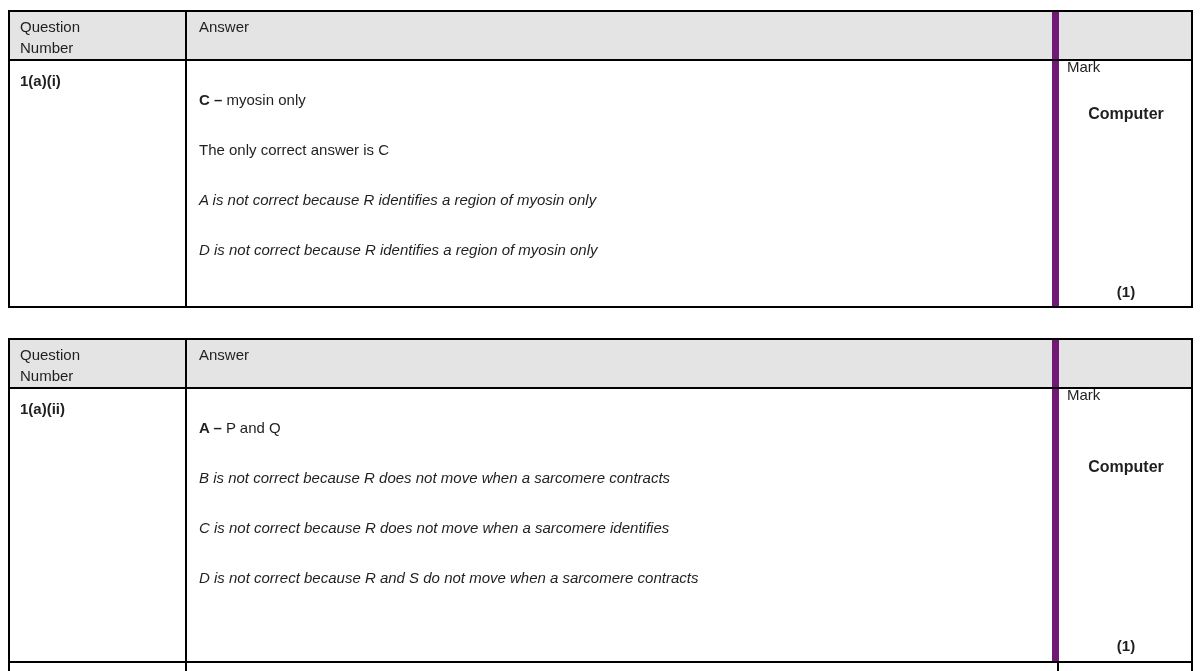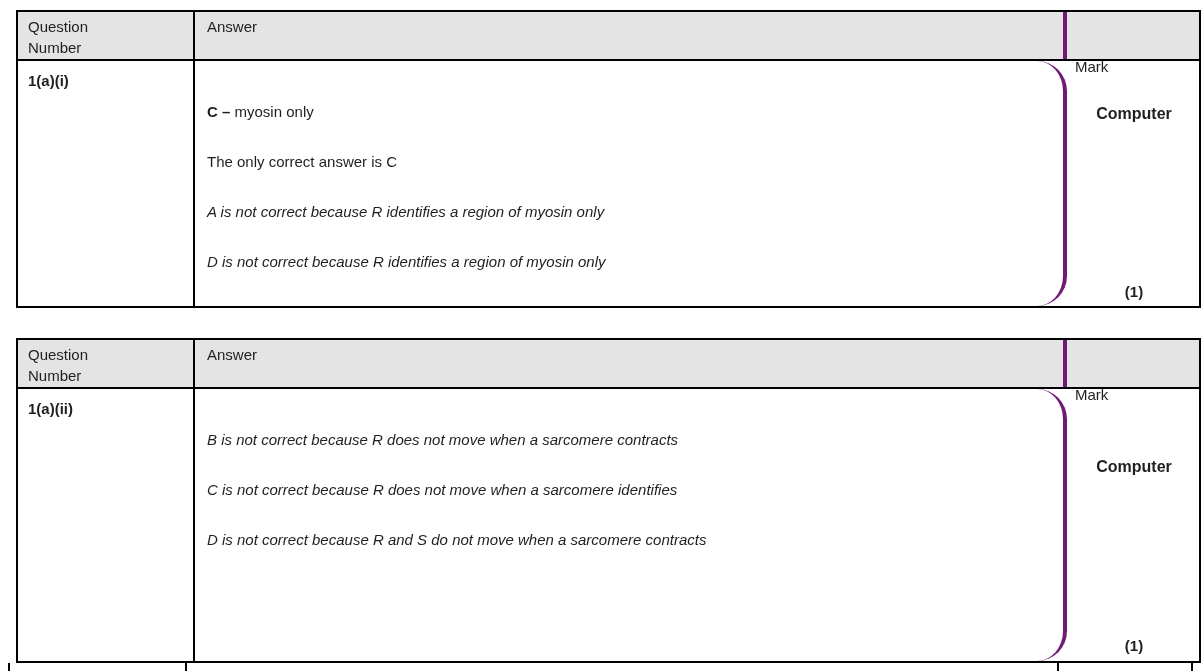--- a/index.html
+++ b/index.html
@@ -8,21 +8,21 @@
     width: 1202px;
     height: 671px;
     background: #ffffff;
     overflow: hidden;
     font-family: "Liberation Sans", sans-serif;
     color: #1f1f1f;
     font-size: 15px;
   }
   .mtable {
     position: absolute;
-    left: 16px;
+    left: 8px;
     width: 1185px;
     border: 2px solid #000;
     box-sizing: border-box;
     background: #fff;
     display: flex;
     flex-direction: column;
   }
   #table1 { top: 10px;  height: 298px; }
   #table2 { top: 338px; height: 325px; }
 
@@ -30,38 +30,38 @@
   .thead {
     height: 49px;
     background: #e4e4e4;
     border-bottom: 2px solid #000;
     flex: none;
   }
   .tbody { flex: 1; min-height: 0; }
 
   .qcell, .acell, .mcell { box-sizing: border-box; }
   .qcell { width: 177px; border-right: 2px solid #000; padding: 4px 10px; }
-  .acell { width: 872px; border-right: 4px solid #701a75; padding: 0 12px; overflow: hidden; }
+  .acell { width: 872px; border-right: 7px solid #701a75; padding: 0 12px; overflow: hidden; }
   .mcell { flex: 1; margin-top: 40px; }
 
   .thead .qcell, .thead .acell, .thead .mcell {
     padding-top: 4px;
     line-height: 21px;
     background: #e4e4e4;
   }
   .thead .mcell { padding-left: 8px; }
   .qheader-text { display: inline-block; max-width: 90px; }
 
   .qnum {
     font-weight: 700;
     padding-top: 7px;
     display: block;
   }
 
-  .tbody .acell { padding-top: 42px; border-radius: 30px; }
+  .tbody .acell { padding-top: 30px; }
   .acell p { margin: 0 0 32px 0; line-height: 18px; }
   .acell p:last-child { margin-bottom: 0; }
   .opt-prefix { font-weight: 700; }
   .wrong { font-style: italic; }
 
   .tbody .mcell {
     display: flex;
     flex-direction: column;
     align-items: center;
     justify-content: space-between;
@@ -130,20 +130,21 @@
       </div>
       <div class="mcell">
         <span>Mark</span>
       </div>
     </div>
     <div class="trow tbody">
       <div class="qcell">
         <span class="qnum">1(a)(ii)</span>
       </div>
       <div class="acell">
+        <p><span class="opt-prefix">A –</span> <span>P and Q</span></p>
         <p class="wrong">B is not correct because R does not move when a sarcomere contracts</p>
         <p class="wrong">C is not correct because R does not move when a sarcomere identifies</p>
         <p class="wrong">D is not correct because R and S do not move when a sarcomere contracts</p>
       </div>
       <div class="mcell">
         <span class="computer">Computer</span>
         <span class="markval">(1)</span>
       </div>
     </div>
   </div>

